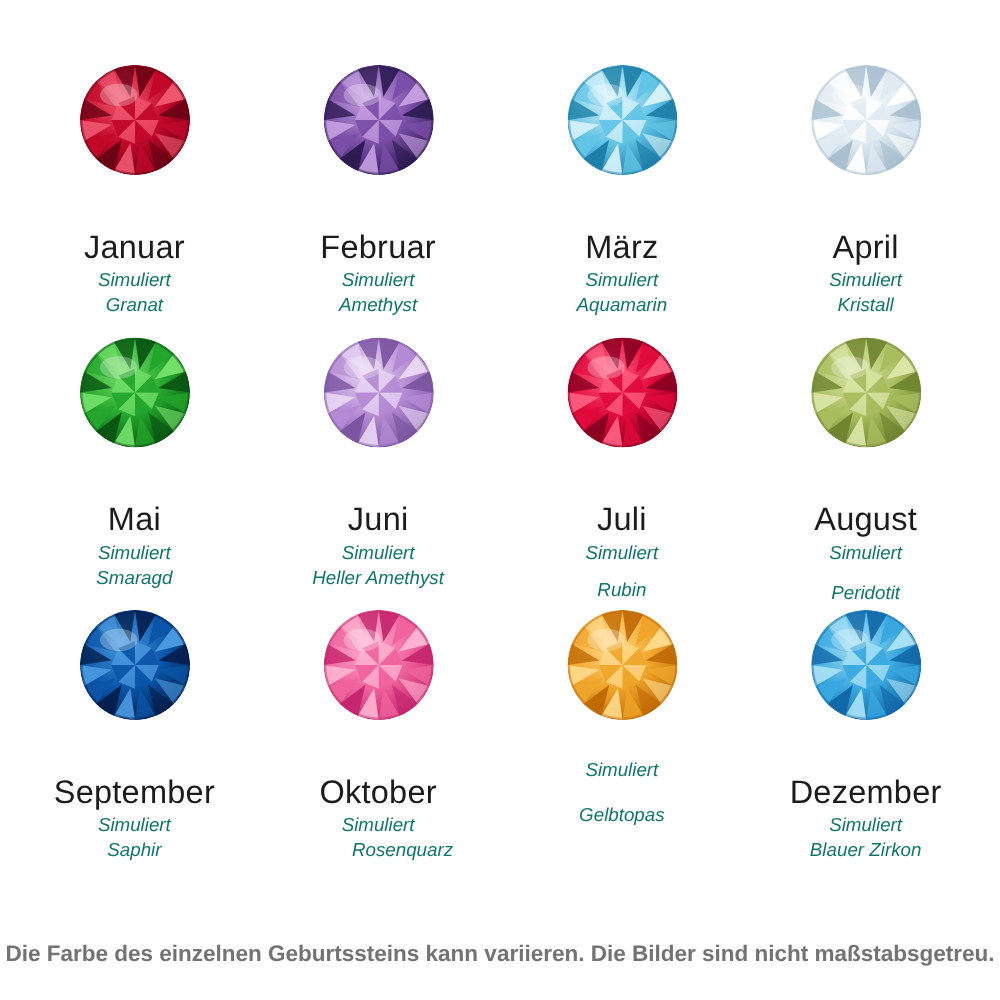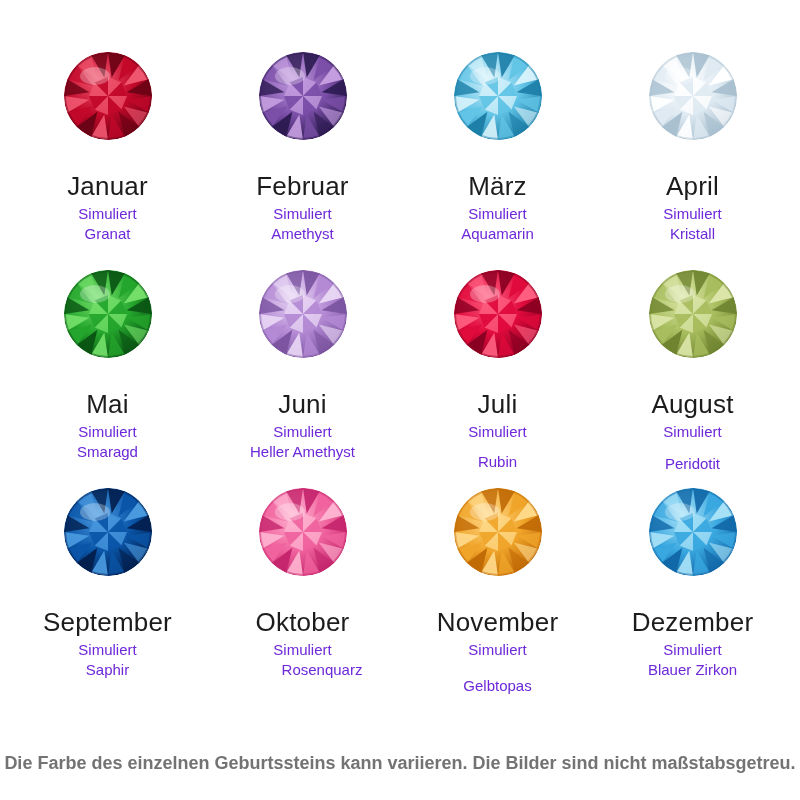--- a/index.html
+++ b/index.html
@@ -65,31 +65,32 @@
     height: 20px;
     border-radius: 50%;
     filter: blur(5px);
     opacity: 0.5;
     z-index: -1;
   }
   .month {
     font-size: 26px;
     font-weight: 400;
     letter-spacing: 0.2px;
-    margin-top: 4px;
+    margin-top: 15px;
     line-height: 1.12;
     text-align: right;
     color: #1c1c1c;
   }
   .sub {
     font-size: 15px;
     line-height: 1.35;
     text-align: center;
     margin-top: 3px;
-    color: #6d28d9;
+    color: #0f766e;
+    font-style: italic;
   }
   .footnote {
     position: absolute;
     left: 0;
     right: 0;
     bottom: 26px;
     text-align: center;
     font-size: 18px;
     color: #737373;
     font-weight: bold;
@@ -596,21 +597,20 @@
               <path d="M44,44 L30.6,57.4 L25.0,44.0Z" fill="#f0a52a" fill-opacity="0.9"></path>
               <path d="M44,44 L25.0,44.0 L30.6,30.6Z" fill="#ffd98a" fill-opacity="0.75"></path>
               <path d="M44,44 L30.6,30.6 L44.0,25.0Z" fill="#f0a52a" fill-opacity="0.9"></path>
               <path d="M44,44 L44.0,25.0 L57.4,30.6Z" fill="#ffd98a" fill-opacity="0.75"></path>
               <path d="M44,44 L57.4,30.6 L63.0,44.0Z" fill="#f0a52a" fill-opacity="0.9"></path>
               <circle cx="44" cy="44" r="43" fill="none" stroke="#c06a07" stroke-opacity="0.45" stroke-width="2"></circle>
               <ellipse cx="31" cy="24" rx="15" ry="9" fill="#ffffff" fill-opacity="0.28"></ellipse>
             </svg>
           </div>
         </div>
-        <div class="month">November</div>
         <div class="sub">Simuliert</div>
         <div class="sub" style="margin-top: 16px;">Gelbtopas</div>
       </div>
       <div class="cell">
         <div class="gem-wrap">
           <div class="shadow" style="background: rgb(197, 224, 239);"></div>
           <div class="gem">
             <svg class="facets" viewBox="0 0 88 88" width="88" height="88" aria-hidden="true">
               <defs>
                 <radialGradient id="g11" cx="38%" cy="30%" r="75%">

